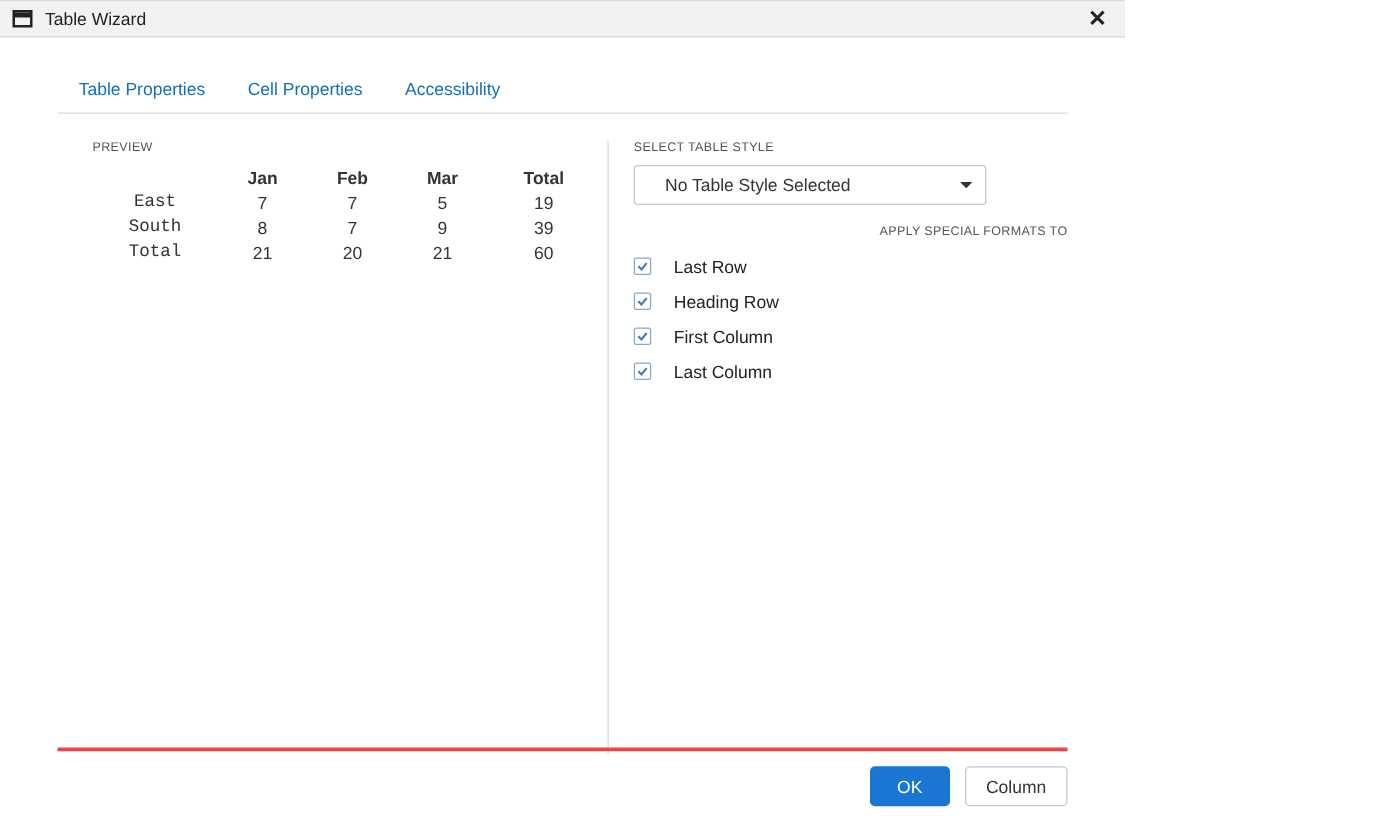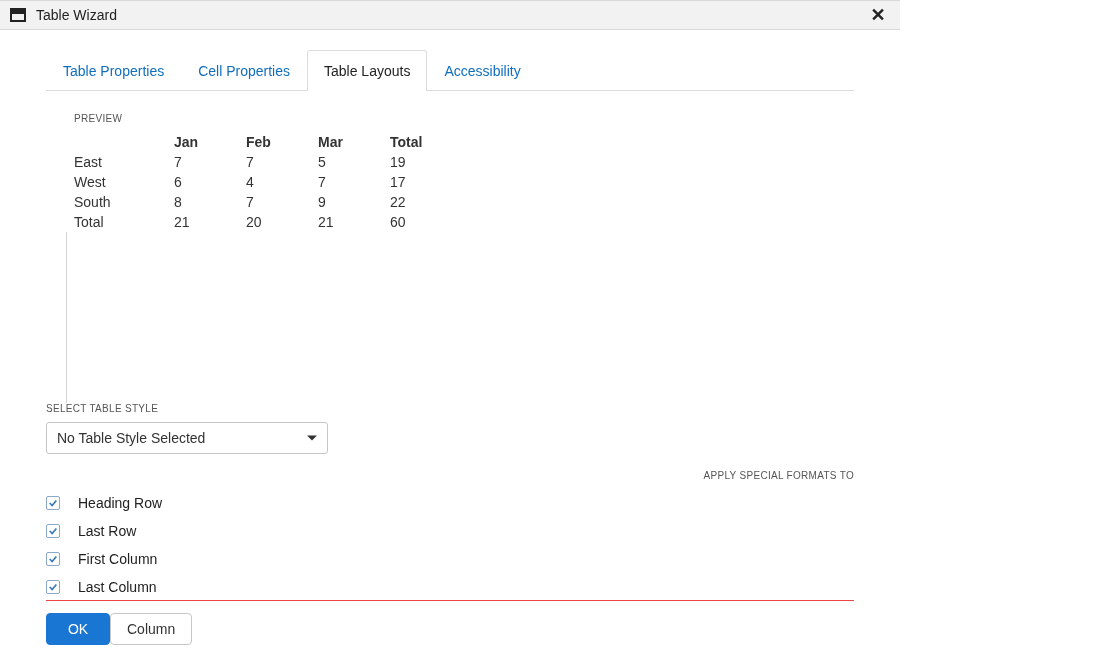--- a/index.html
+++ b/index.html
@@ -77,21 +77,20 @@
       color: #222;
       border-color: #dcdcdc;
       background: #fff;
       border-top-left-radius: 3px;
       border-top-right-radius: 3px;
     }
     .content {
       display: flex;
       padding-top: 22px;
       height: 510px;
-      flex-direction: column;
     }
     .col-left {
       width: 420px;
       padding-left: 28px;
     }
     .divider {
       width: 1px;
       background: #d4d4d4;
       margin: 0 20px;
       align-self: stretch;
@@ -107,41 +106,42 @@
       color: #555;
       margin-bottom: 8px;
     }
     .preview-table {
       border-collapse: collapse;
       margin-top: 6px;
       font-size: 14px;
     }
     .preview-table td, .preview-table th {
       padding: 2px 0;
-      text-align: left;
+      text-align: center;
       font-weight: normal;
       min-width: 72px;
     }
     .preview-table th.colhead {
       font-weight: bold;
     }
     .preview-table td.rowhead {
       min-width: 100px;
+      font-family: Liberation Mono, monospace;
     }
     .preview-table td.totcol {
       min-width: 90px;
     }
     .dropdown {
       width: 282px;
       height: 32px;
       border: 1px solid #c6c6c6;
       border-radius: 3px;
       display: flex;
       align-items: center;
-      padding: 0 10px;
+      padding: 0 24px;
       position: relative;
       cursor: pointer;
       background: #fff;
     }
     .dropdown .dd-arrow {
       position: absolute;
       right: 10px;
       top: 50%;
       transform: translateY(-50%);
       width: 0;
@@ -176,23 +176,25 @@
       display: none;
       width: 10px;
       height: 10px;
     }
     .check-label { font-size: 14px; color: #222; }
     .footer {
       position: absolute;
       left: 46px;
       right: 46px;
       bottom: 14px;
-      border-top: 1px solid #ef4444;
+      border-top: 3px solid #ef4444;
       padding-top: 12px;
       display: flex;
+      justify-content: flex-end;
+      gap: 12px;
     }
     .btn {
       height: 32px;
       min-width: 64px;
       padding: 0 16px;
       border-radius: 4px;
       font-size: 14px;
       cursor: pointer;
       display: flex;
       align-items: center;
@@ -217,21 +219,20 @@
 
   <div class="titlebar">
     <span class="winicon"></span>
     <span class="title">Table Wizard</span>
     <span class="close">✕</span>
   </div>
 
   <div class="tabs">
     <div class="tab">Table Properties</div>
     <div class="tab">Cell Properties</div>
-    <div class="tab active">Table Layouts</div>
     <div class="tab">Accessibility</div>
   </div>
 
   <div class="content">
 
     <div class="col-left">
       <div class="section-label">PREVIEW</div>
       <table class="preview-table">
         <tbody>
             <tr>
@@ -242,32 +243,25 @@
           <th class="colhead totcol">Total</th>
         </tr>
         <tr>
           <td class="rowhead">East</td>
           <td>7</td>
           <td>7</td>
           <td>5</td>
           <td class="totcol">19</td>
         </tr>
         <tr>
-          <td class="rowhead">West</td>
-          <td>6</td>
-          <td>4</td>
-          <td>7</td>
-          <td class="totcol">17</td>
-        </tr>
-        <tr>
           <td class="rowhead">South</td>
           <td>8</td>
           <td>7</td>
           <td>9</td>
-          <td class="totcol">22</td>
+          <td class="totcol">39</td>
         </tr>
         <tr>
           <td class="rowhead">Total</td>
           <td>21</td>
           <td>20</td>
           <td>21</td>
           <td class="totcol">60</td>
         </tr>
       </tbody>
         </table>
@@ -284,29 +278,29 @@
 
       <div class="section-label mt16">APPLY SPECIAL FORMATS TO</div>
 
       <div class="check-list">
         <div class="check-row">
           <span class="checkbox checked">
             <svg viewBox="0 0 12 12">
                 <path d="M2 6 L5 9 L10 3" stroke="#3a7abb" stroke-width="2" fill="none"></path>
               </svg>
           </span>
-          <span class="check-label">Heading Row</span>
+          <span class="check-label">Last Row</span>
         </div>
         <div class="check-row">
           <span class="checkbox checked">
             <svg viewBox="0 0 12 12">
                 <path d="M2 6 L5 9 L10 3" stroke="#3a7abb" stroke-width="2" fill="none"></path>
               </svg>
           </span>
-          <span class="check-label">Last Row</span>
+          <span class="check-label">Heading Row</span>
         </div>
         <div class="check-row">
           <span class="checkbox checked">
             <svg viewBox="0 0 12 12">
                 <path d="M2 6 L5 9 L10 3" stroke="#3a7abb" stroke-width="2" fill="none"></path>
               </svg>
           </span>
           <span class="check-label">First Column</span>
         </div>
         <div class="check-row">

